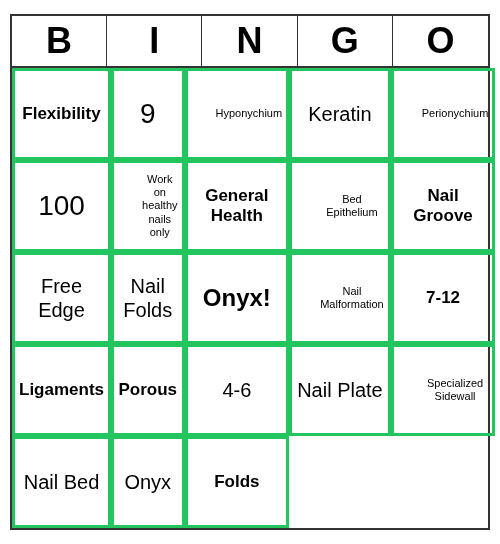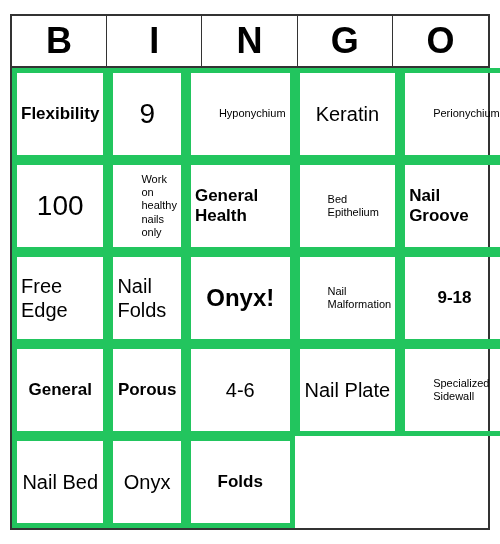--- a/index.html
+++ b/index.html
@@ -41,25 +41,25 @@
       border-right: none;
     }
 
     .bingo-grid {
       display: grid;
       grid-template-columns: repeat(5, 1fr);
       grid-template-rows: repeat(5, 1fr);
     }
 
     .bingo-cell {
-      border: 5px solid #22c55e;
+      border: 3px solid #22c55e;
       display: flex;
       align-items: center;
       justify-content: center;
-      text-align: left;
+      text-align: center;
       padding: 4px;
       height: 92px;
       font-size: 14px;
       line-height: 1.2;
     }
 
     .bingo-cell.large-text {
       font-size: 20px;
       font-weight: normal;
     }
@@ -103,22 +103,22 @@
       <div class="bingo-cell small-text">Perionychium</div>
       <div class="bingo-cell number-large">100</div>
       <div class="bingo-cell small-text">Work on healthy nails only</div>
       <div class="bingo-cell medium-text">General Health</div>
       <div class="bingo-cell small-text">Bed Epithelium</div>
       <div class="bingo-cell medium-text">Nail Groove</div>
       <div class="bingo-cell large-text">Free Edge</div>
       <div class="bingo-cell large-text">Nail Folds</div>
       <div class="bingo-cell free-cell">Onyx!</div>
       <div class="bingo-cell small-text">Nail Malformation</div>
-      <div class="bingo-cell medium-text">9-18</div>
-      <div class="bingo-cell medium-text">General</div>
+      <div class="bingo-cell medium-text">7-12</div>
+      <div class="bingo-cell medium-text">Ligaments</div>
       <div class="bingo-cell medium-text">Porous</div>
       <div class="bingo-cell large-text">4-6</div>
       <div class="bingo-cell large-text">Nail Plate</div>
       <div class="bingo-cell small-text">Specialized Sidewall</div>
       <div class="bingo-cell large-text">Nail Bed</div>
       <div class="bingo-cell large-text">Onyx</div>
       <div class="bingo-cell medium-text">Folds</div>
     </div>
 </div>
 

